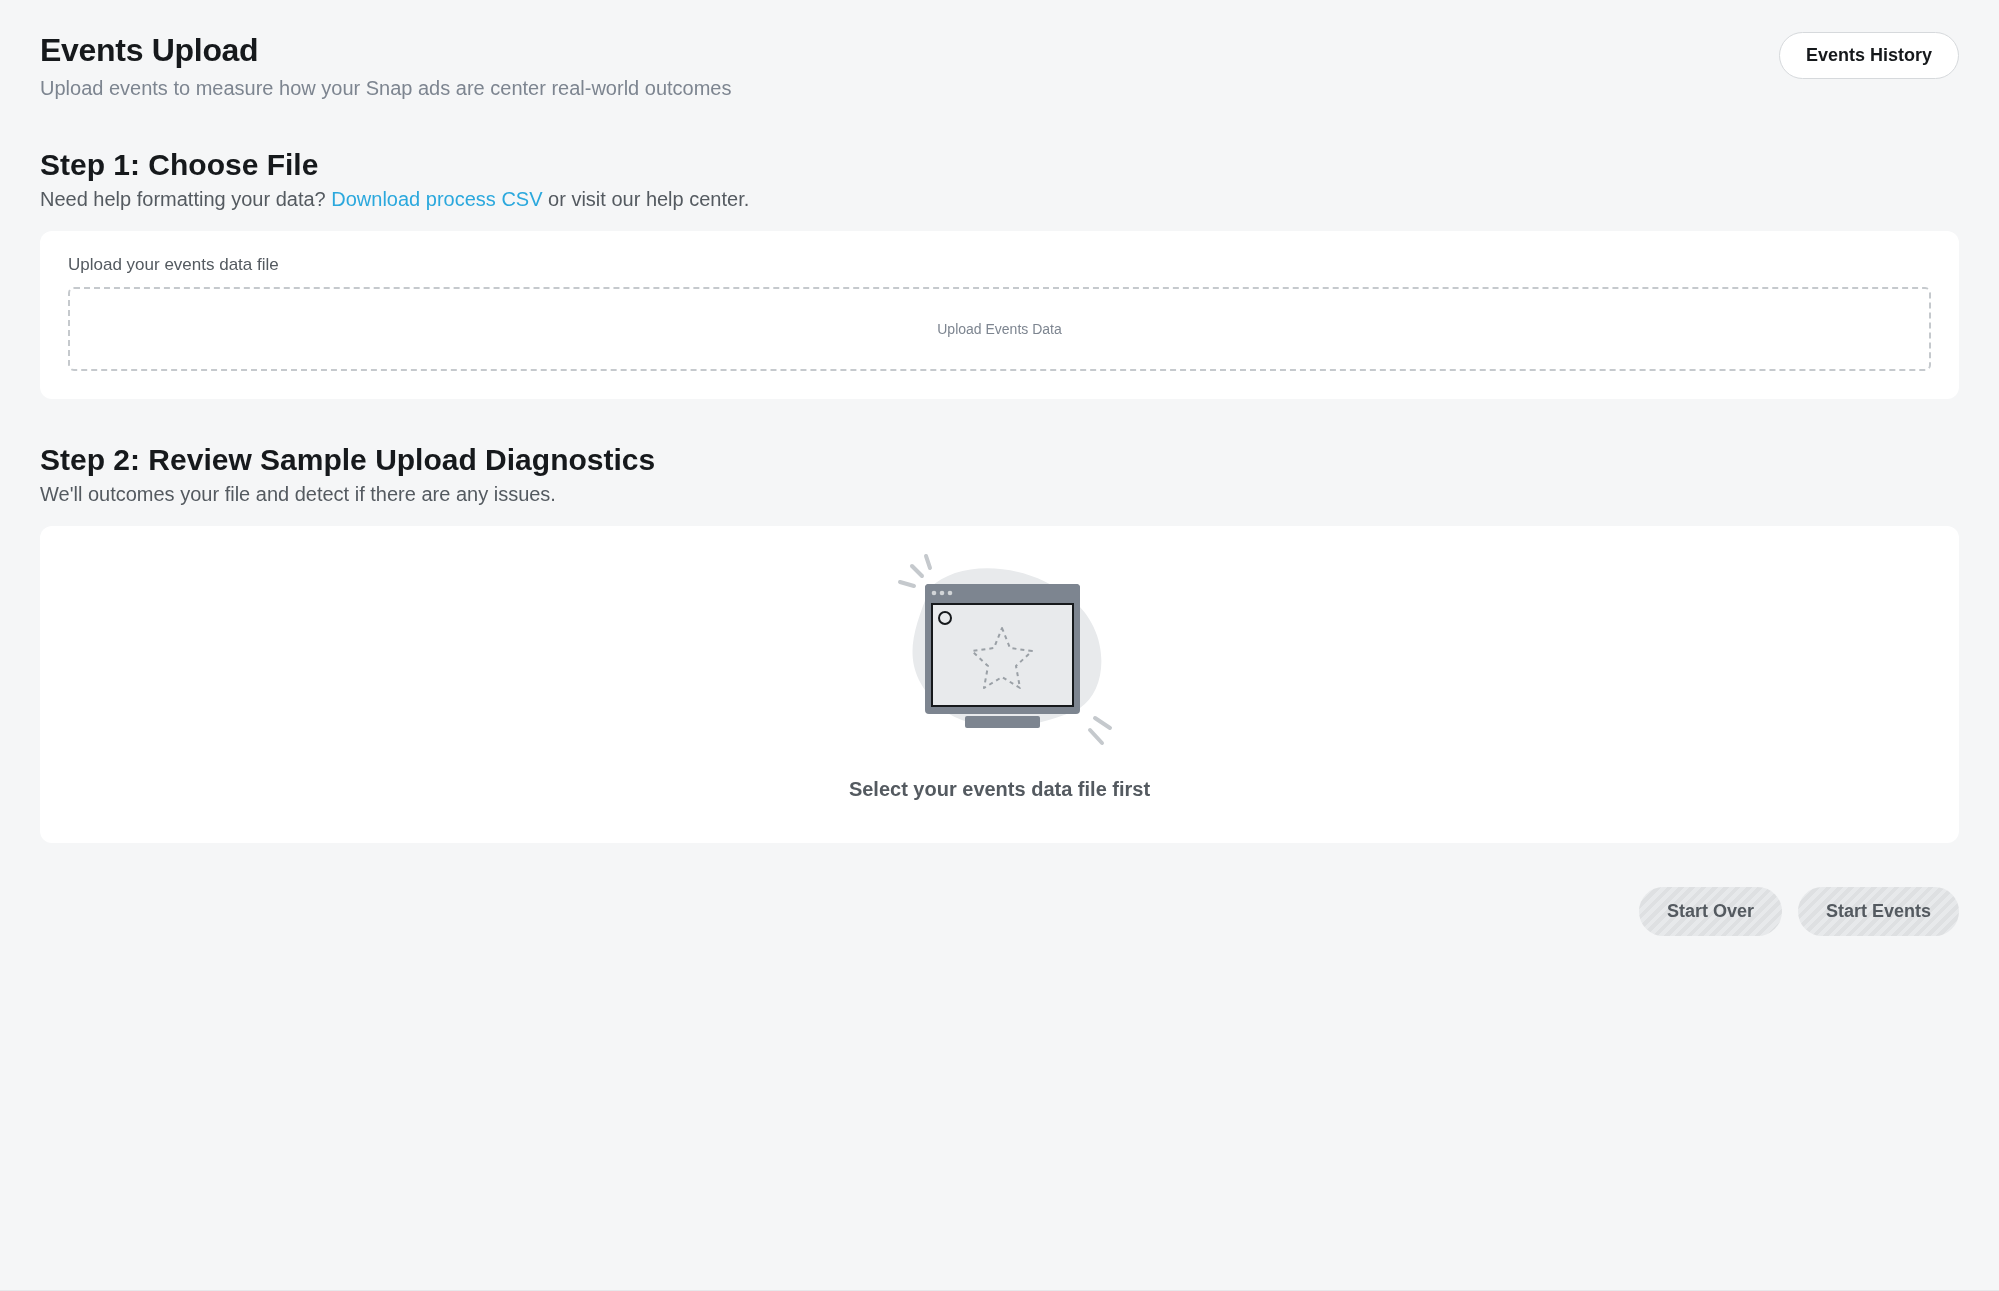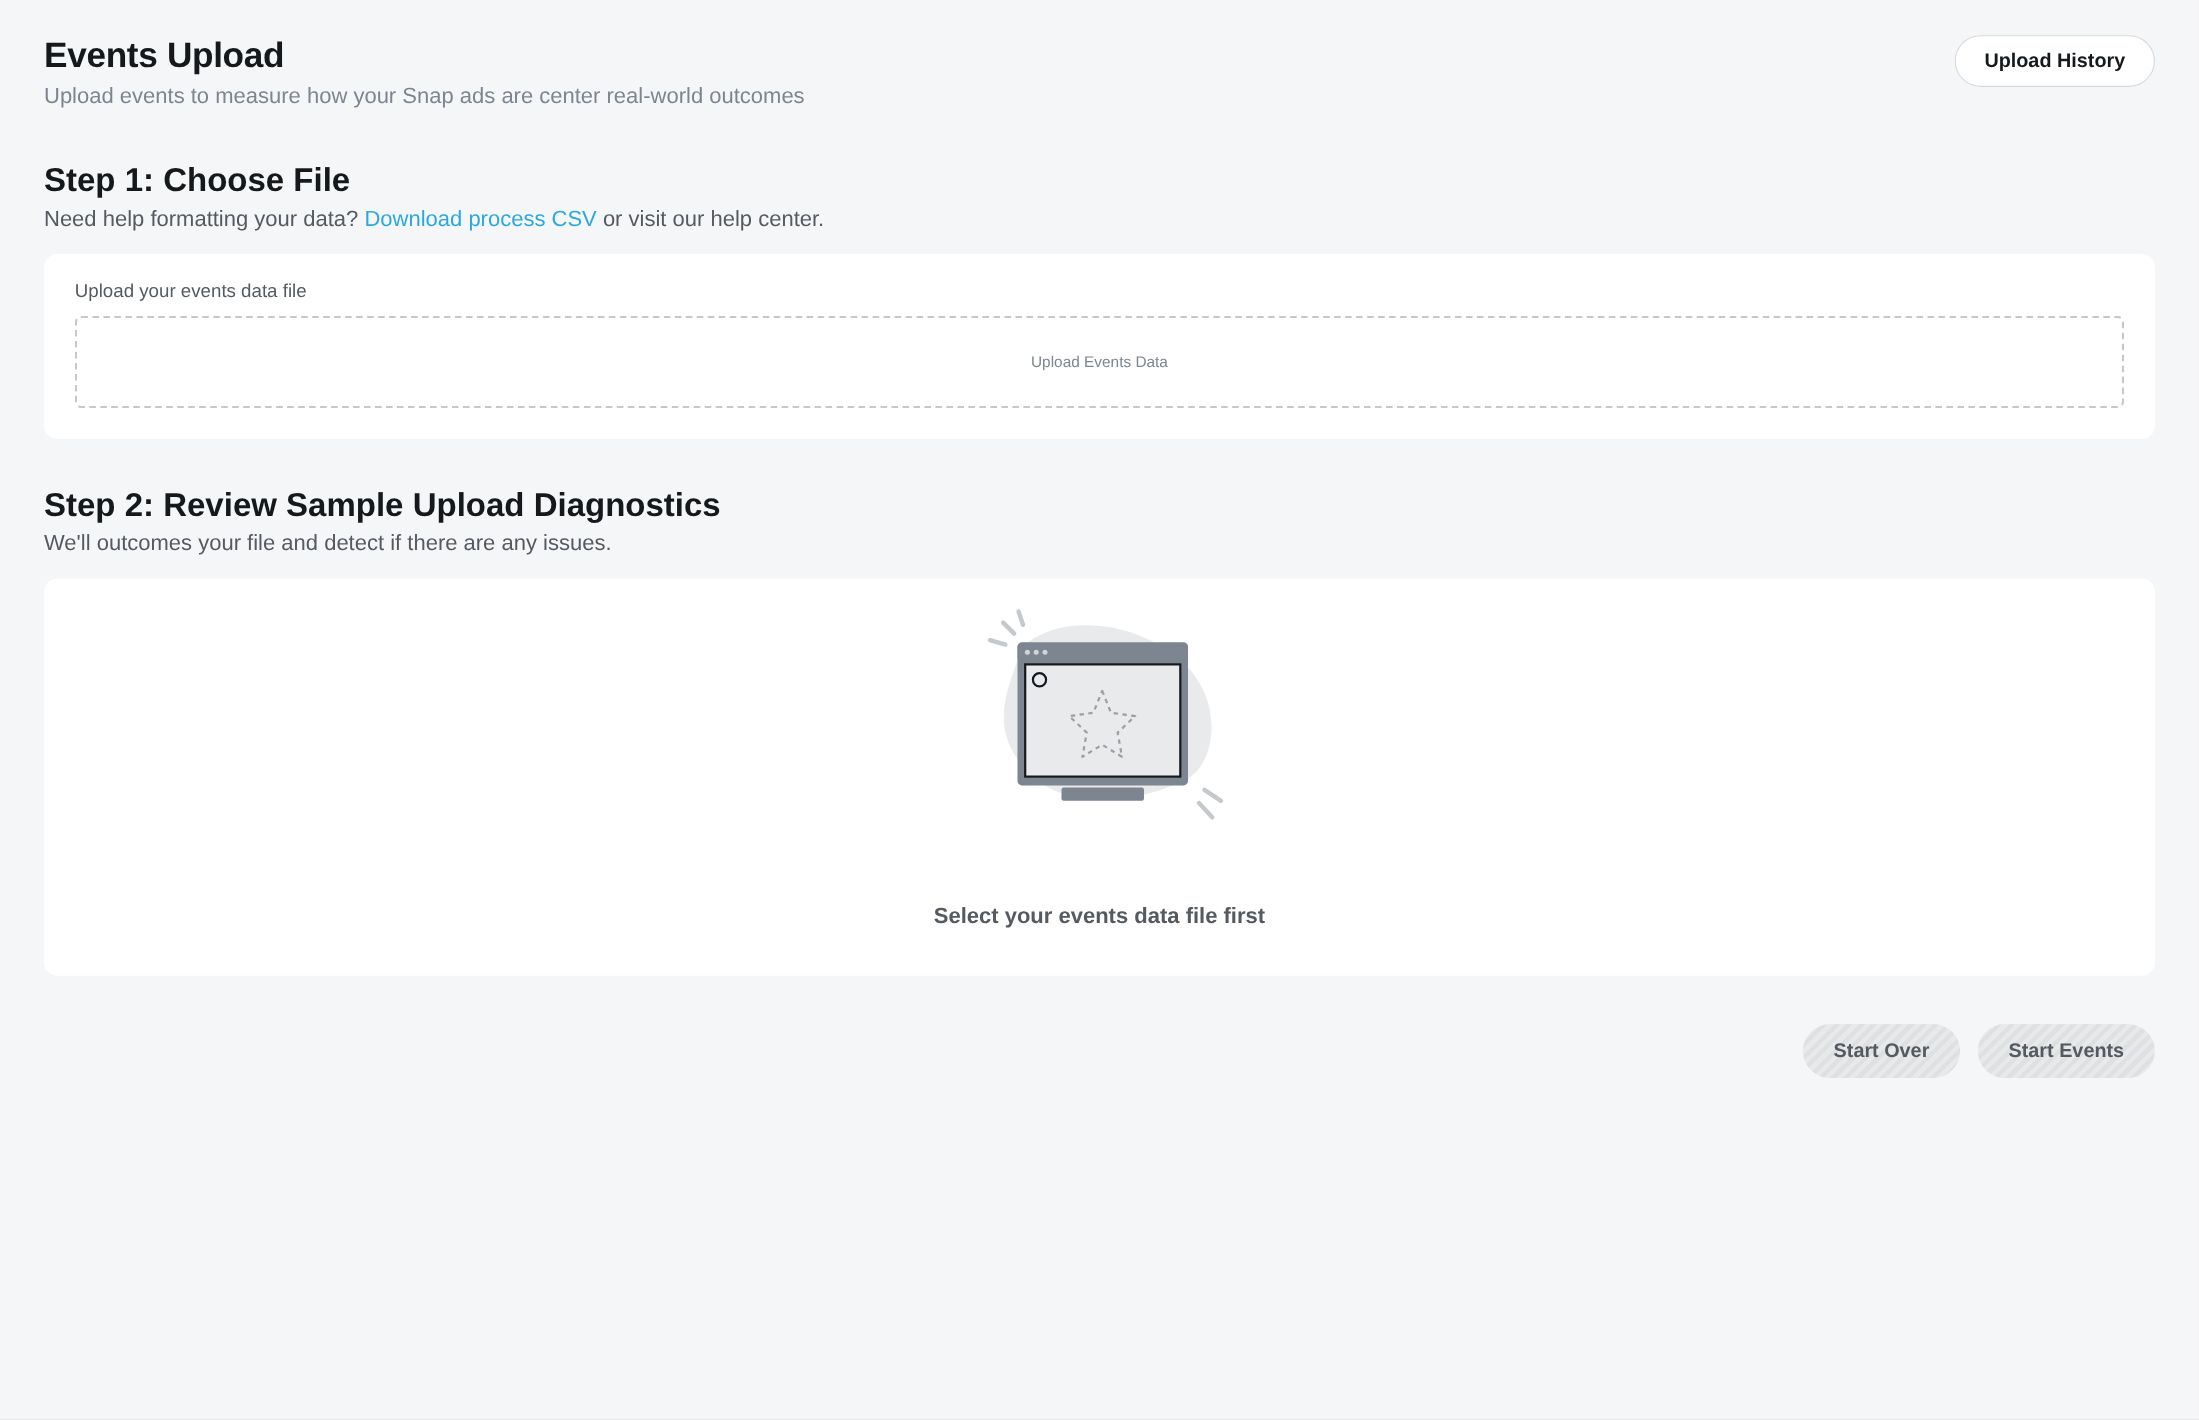--- a/index.html
+++ b/index.html
@@ -86,21 +86,20 @@
     cursor: pointer;
   }
   .diagnostics-card {
     background: #fff;
     border-radius: 12px;
     margin-top: 20px;
     padding: 22px 24px 42px 24px;
     display: flex;
     flex-direction: column;
     align-items: center;
-    gap: 44px;
   }
   .empty-illustration {
     width: 260px;
     height: 210px;
     position: relative;
     display: flex;
     justify-content: center;
     align-items: center;
     margin-bottom: 20px;
   }
@@ -133,21 +132,21 @@
 </head>
 <body>
 
 <div class="page">
 
   <div class="header-row">
     <div>
       <h1 class="page-title">Events Upload</h1>
       <div class="page-subtitle">Upload events to measure how your Snap ads are center real-world outcomes</div>
     </div>
-    <button class="upload-history-btn">Upload History</button>
+    <button class="upload-history-btn">Events History</button>
   </div>
 
   <div class="step-block">
     <div class="step-title">Step 1: Choose File</div>
     <div class="step-subtitle">
       <span>Need help formatting your data? </span><a href="#" class="link">Download process CSV</a><span> or visit our help center.</span>
     </div>
 
     <div class="card">
       <div class="card-label">Upload your events data file</div>

